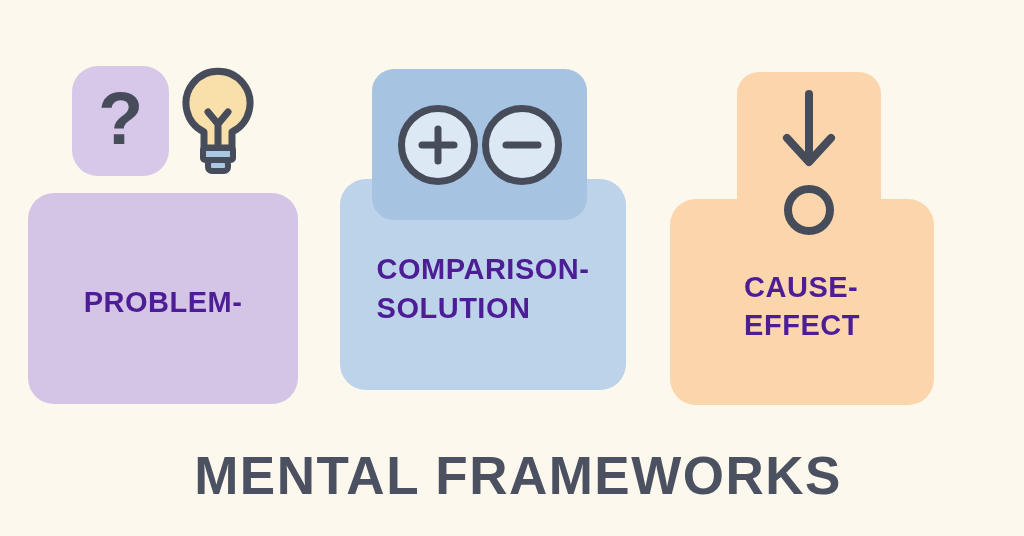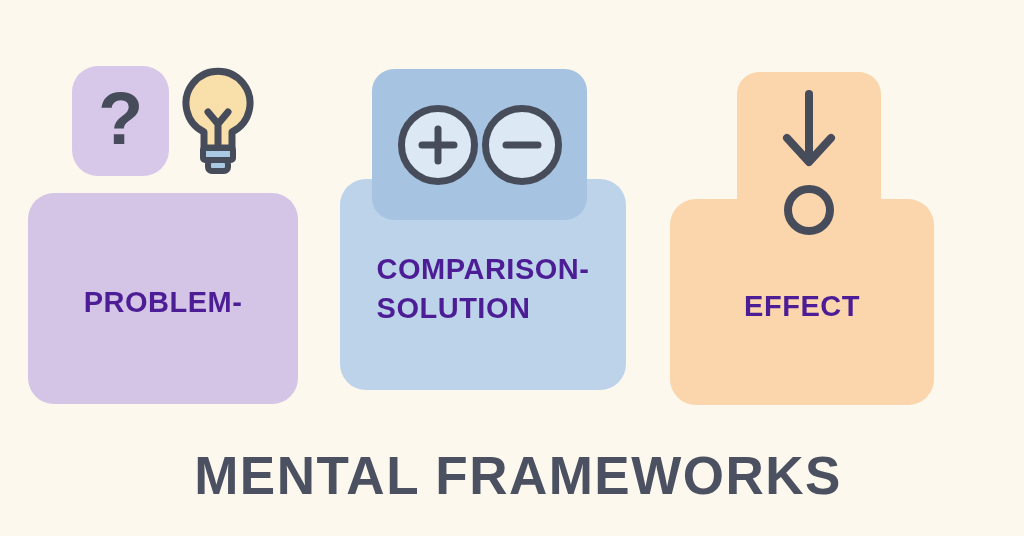--- a/index.html
+++ b/index.html
@@ -106,19 +106,20 @@
   <svg class="abs ce-svg" viewBox="0 0 76 152">
     <g>
       <path d="M 38 6 V 70" fill="none" stroke="#474C5A" stroke-width="8" stroke-linecap="round"></path>
       <path d="M 16 50 L 38 74 L 60 50" fill="none" stroke="#474C5A" stroke-width="8" stroke-linecap="round" stroke-linejoin="round"></path>
     </g>
     <circle cx="38" cy="122" r="21" fill="none" stroke="#474C5A" stroke-width="8"></circle>
   </svg>
 
   <div class="card-main card3-main">
     <div class="card-label">
+      <div>CAUSE-</div>
       <div>EFFECT</div>
     </div>
   </div>
 
   <div class="page-title">MENTAL FRAMEWORKS</div>
 
 </div>
 
 </body></html>

